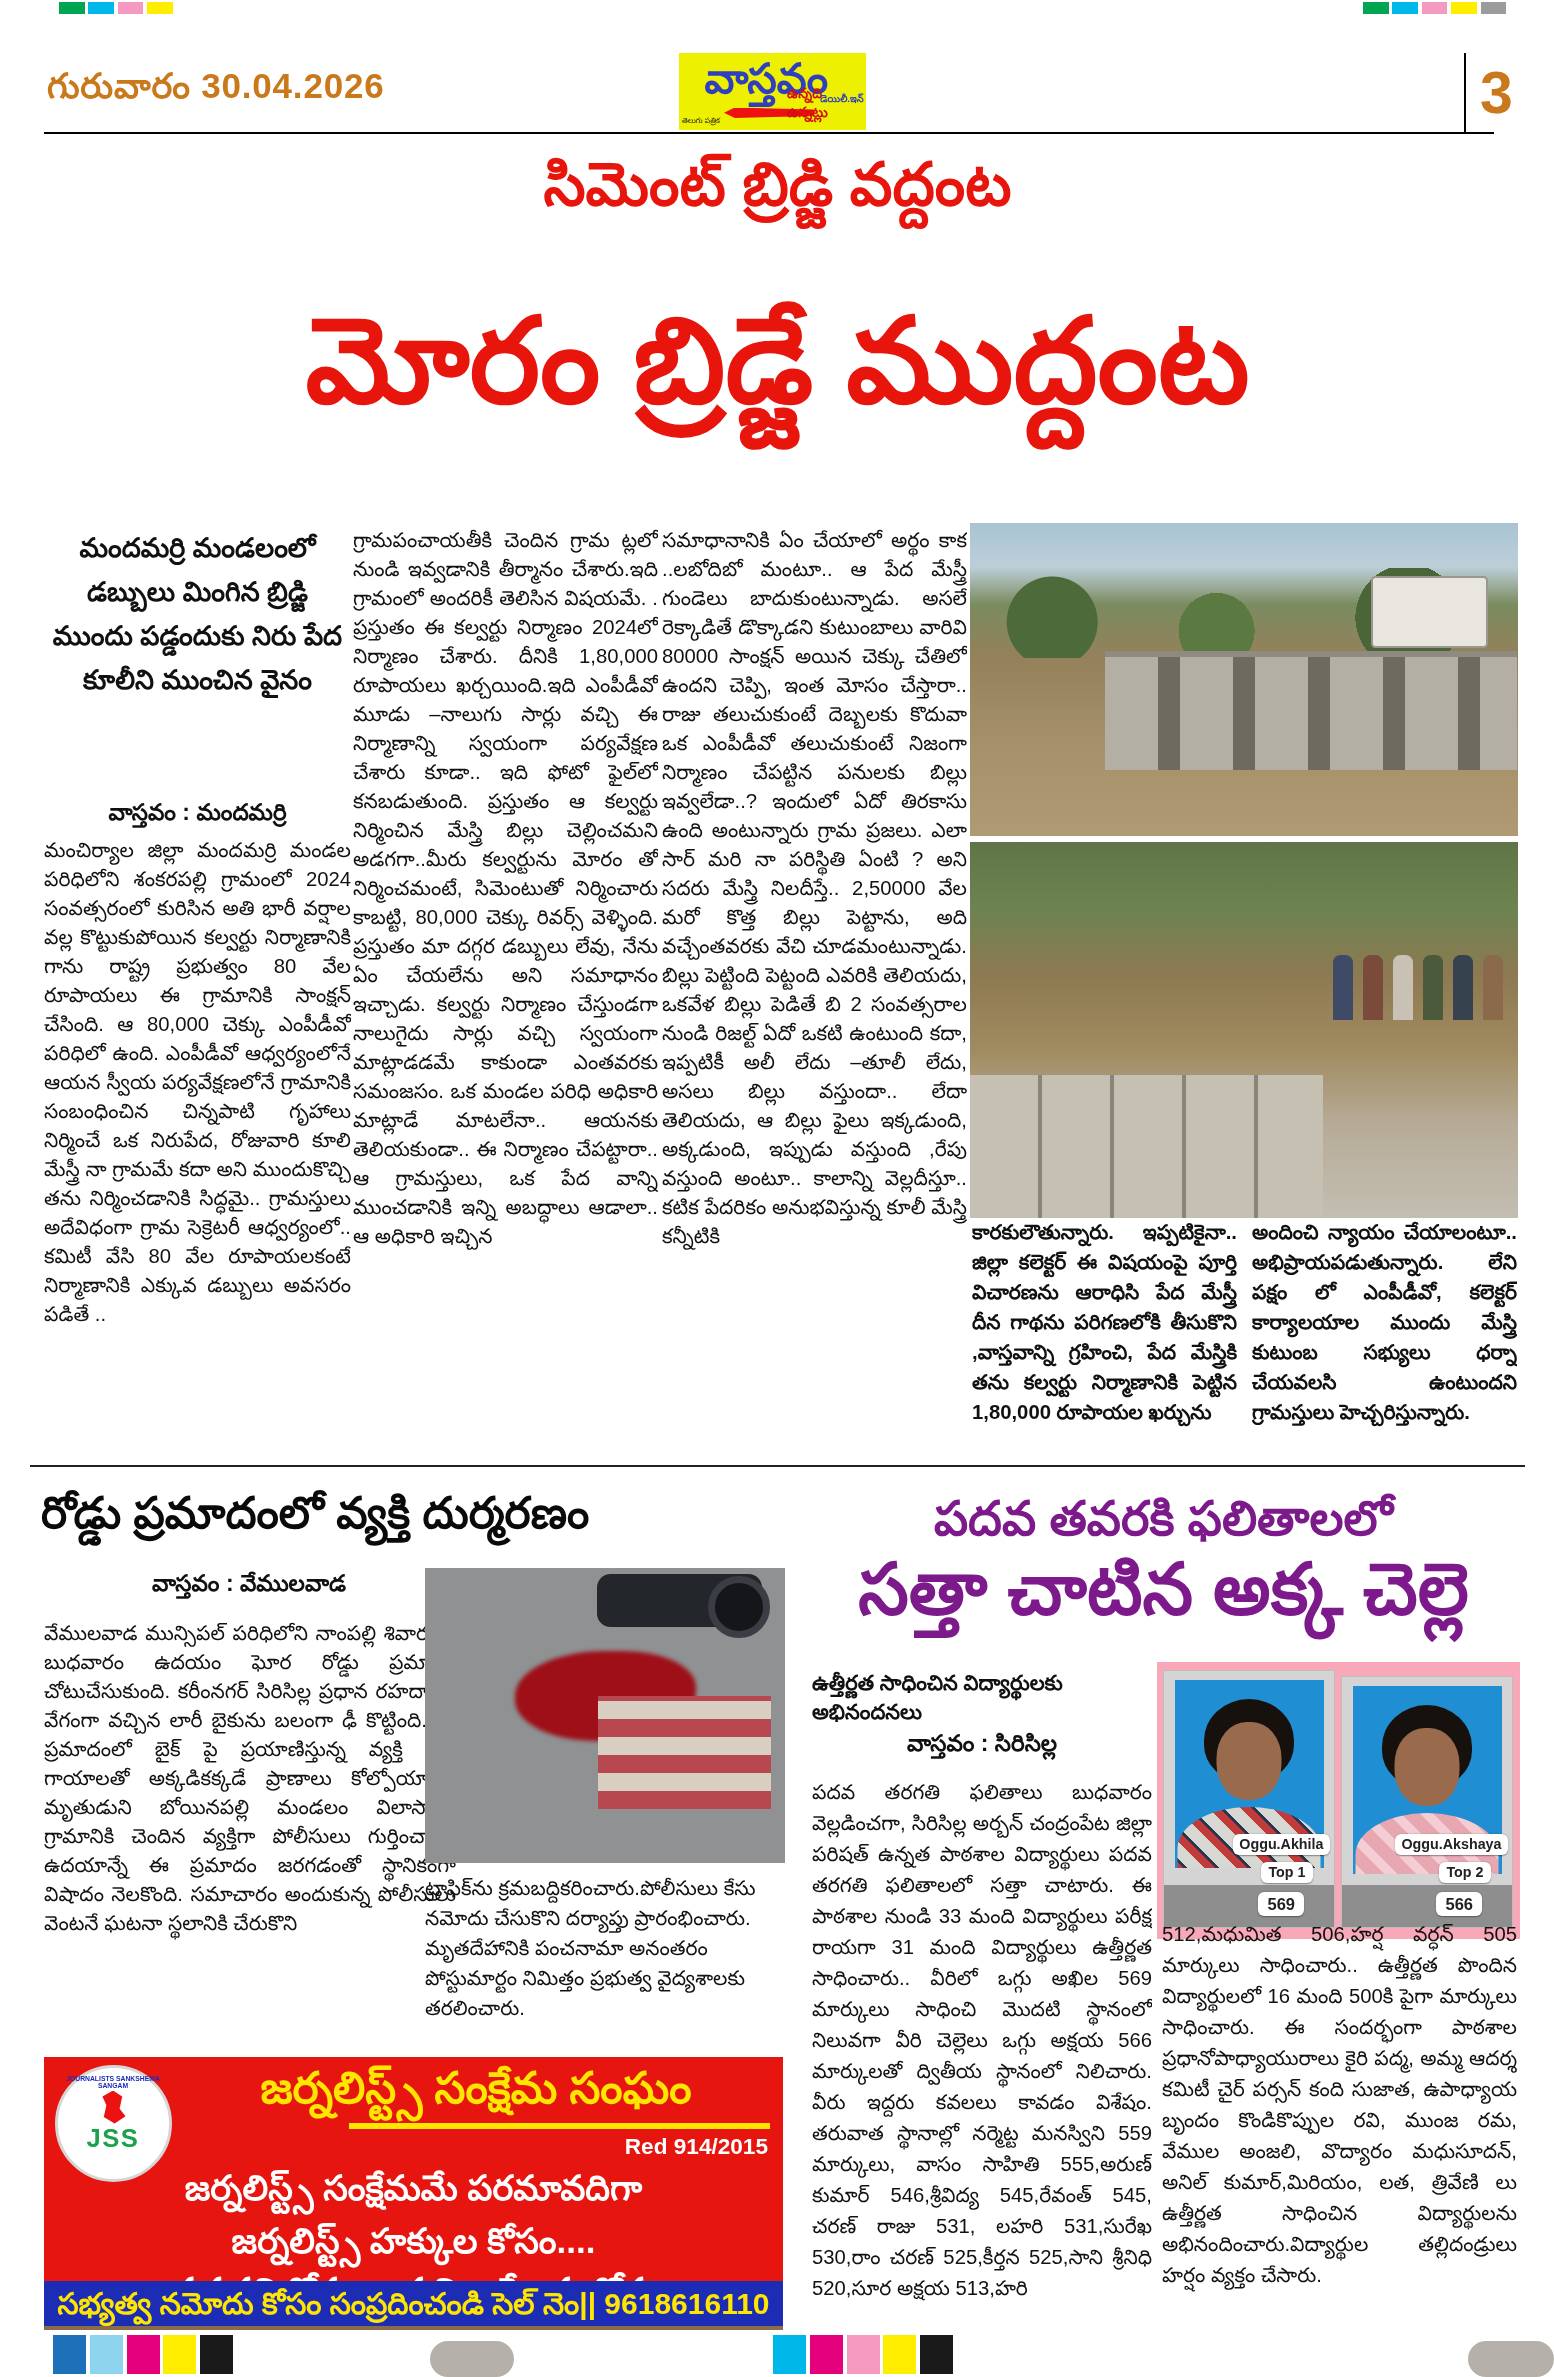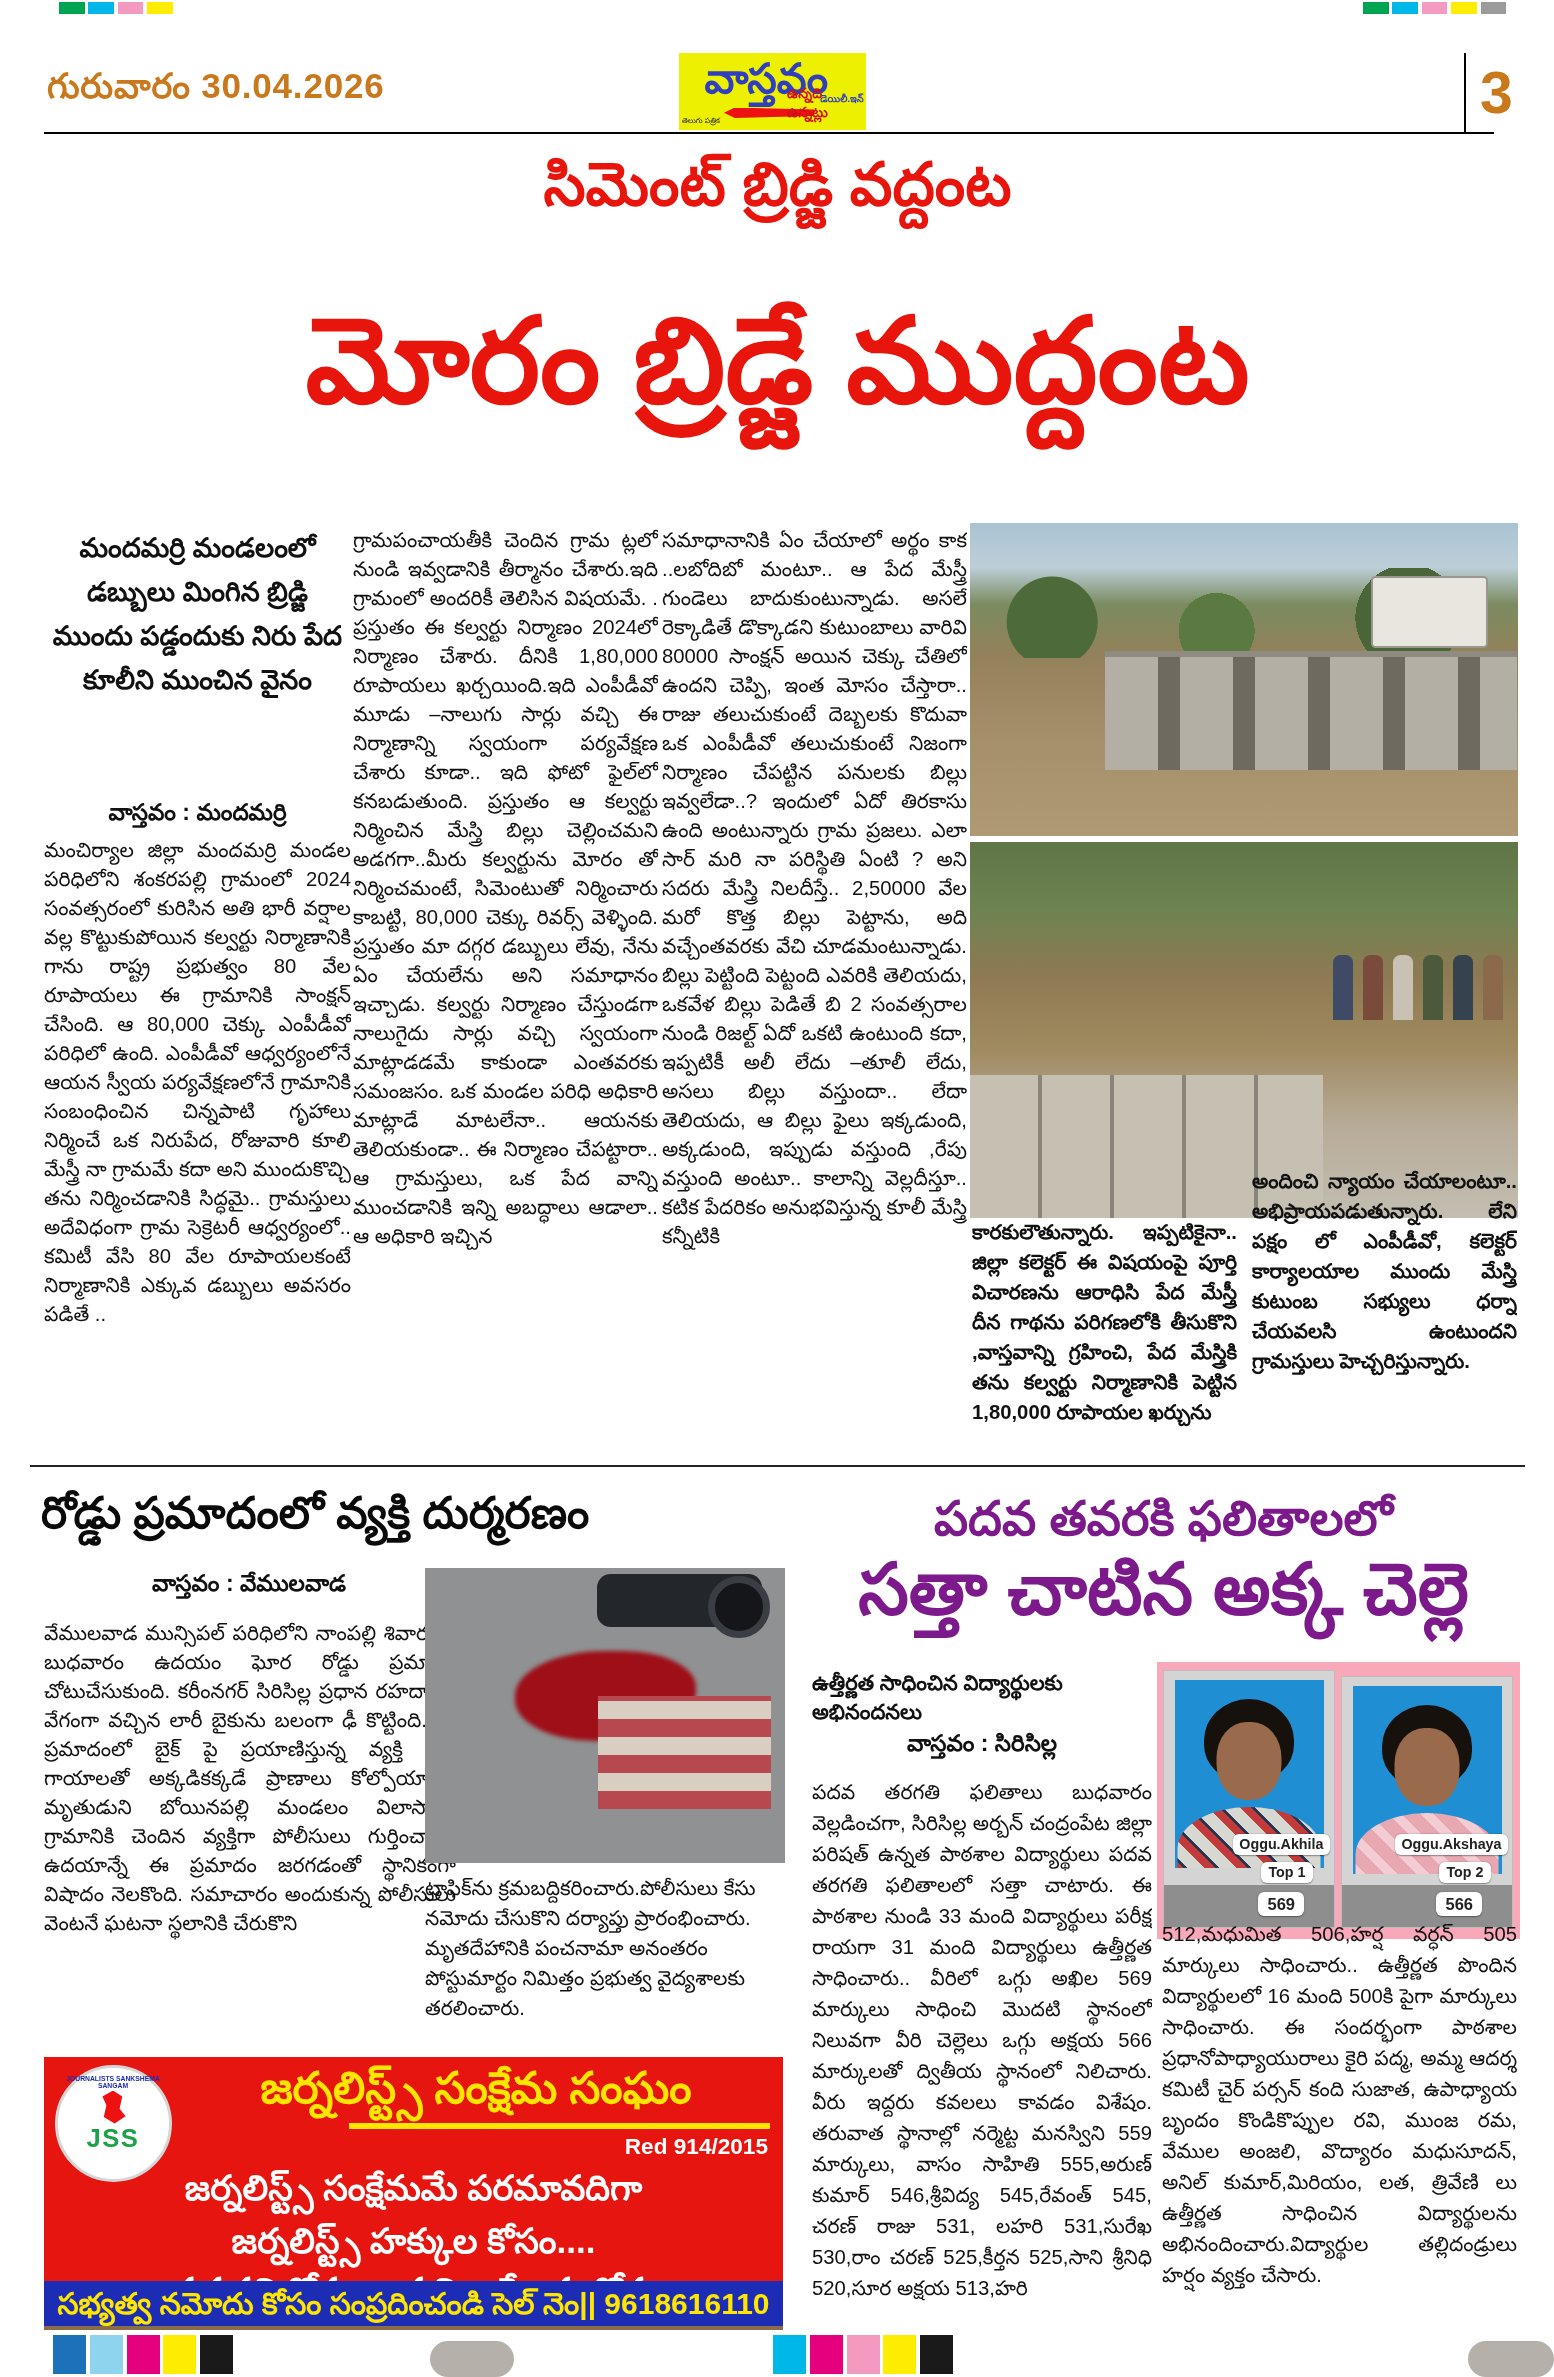--- a/index.html
+++ b/index.html
@@ -49,21 +49,21 @@
              border-top:6px solid #8f8b80;
              background-image:repeating-linear-gradient(90deg,#b3afa4 0 53px,#6e6a60 53px 75px);}
   .photo2{left:970px;top:842px;width:548px;height:376px;
           background:linear-gradient(180deg,#5f7547 0%,#6d8351 18%,#8d7a52 35%,#a08a60 55%,#b7ab97 75%,#c3beb2 100%);}
   .p2-slab{position:absolute;left:0;bottom:0;width:353px;height:143px;background:#cfcabd;
            background-image:repeating-linear-gradient(90deg,#c5c0b2 0 68px,#8a857a 68px 72px);}
   .p2-workers{position:absolute;right:15px;top:113px;display:flex;gap:10.5px;}
   .p2-workers i{display:block;width:19.6px;height:65px;border-radius:7.5px 7.5px 0 0;}
   .caption{font-size:20.3px;line-height:30px;font-weight:bold;text-align:justify;overflow:hidden;}
   .cap1{left:972px;top:1217px;width:265px;height:241px;}
-  .cap2{left:1252px;top:1166px;width:265px;height:241px;font-weight:bold;}
+  .cap2{left:1252px;top:1217px;width:265px;height:241px;font-weight:bold;}
   .mid-rule{left:30px;top:1465px;width:1495px;height:2.3px;background:#222;}
 
   
   .headline2{left:41px;top:1488px;width:752px;font-size:44px;font-weight:bold;color:#0a0a0a;}
   .dl2{left:44px;top:1570px;width:410px;}
   .acc-body{left:44px;top:1619px;width:412px;height:410px;}
   .acc-photo{left:425px;top:1568px;width:360px;height:295px;background:#8f9192;}
   .acc-bike{position:absolute;right:22.6px;top:6px;width:165px;height:53px;background:#23262a;border-radius:13.5px;}
   .acc-wheel{position:absolute;right:15px;top:7.5px;width:48px;height:48px;border-radius:50%;background:#14161a;border:7.5px solid #3a3e44;}
   .acc-blood{position:absolute;left:90px;top:83px;width:181px;height:90px;background:#9e0f18;border-radius:50% 40% 55% 45%;filter:blur(2.3px);}

